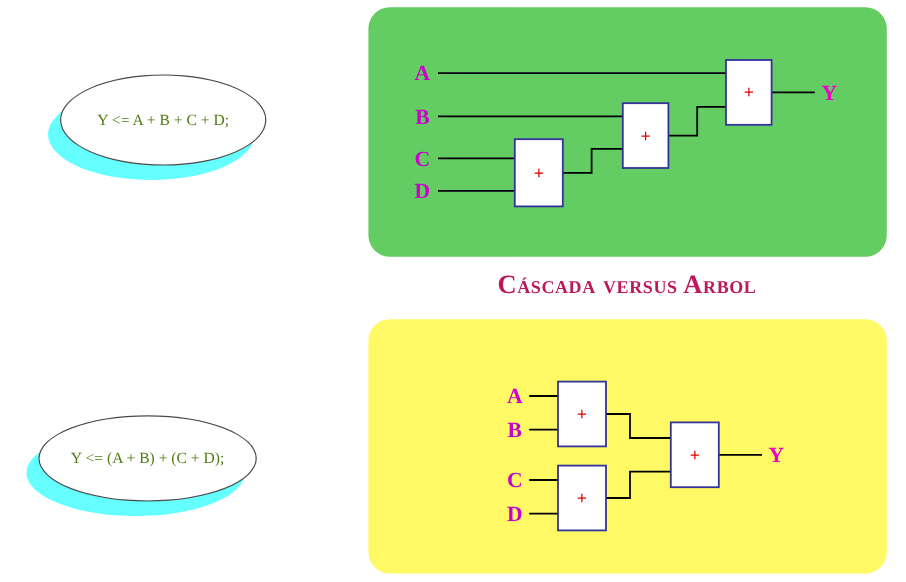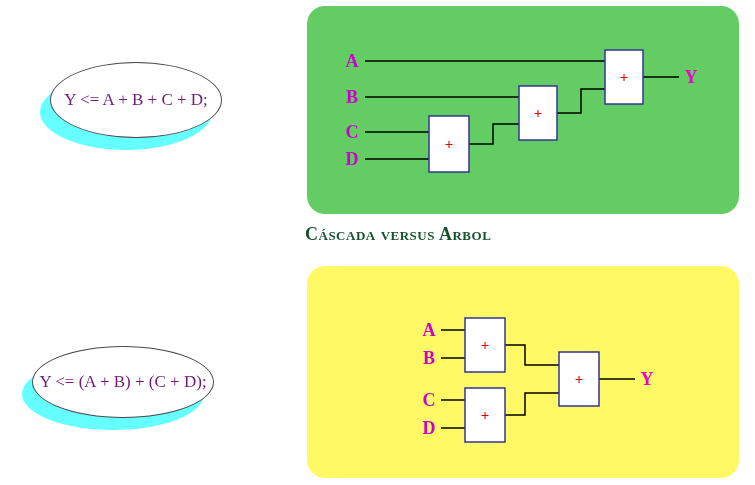--- a/index.html
+++ b/index.html
@@ -11,28 +11,28 @@
   .slide { position:absolute; left:0; top:0; width:755px; height:485px; background:#ffffff; }
 
   .panel { position:absolute; border-radius:18px; }
   .panel.green  { left:307px; top:6px;   width:432px; height:208px; background:#63CC63; }
   .panel.yellow { left:307px; top:266px; width:432px; height:212px; background:#FFF966; }
 
   .bubble {
     position:absolute; background:#ffffff; border:1px solid #4a4a4a; border-radius:50%;
     box-shadow:-10px 12px 0 0 #66FFFF;
     display:flex; align-items:center; justify-content:center;
-    font-size:17px; color:#701a75; text-align:right; white-space:nowrap;
+    font-size:13px; color:#4d7c0f; text-align:right; white-space:nowrap;
   }
   .bubble.top    { left:50px; top:62px;  width:172px; height:76px; }
   .bubble.bottom { left:32px; top:346px; width:182px; height:72px; }
 
   .section-title {
-    position:absolute; left:305px; top:224px; width:435px; text-align:left;
-    font-variant:small-caps; font-weight:bold; font-size:18px; color:#14532d;
+    position:absolute; left:305px; top:224px; width:435px; text-align:center;
+    font-variant:small-caps; font-weight:bold; font-size:22px; color:#be185d;
     letter-spacing:0.5px;
   }
 
   svg.circuit { display:block; }
   .wire  { fill:none; stroke:#000000; stroke-width:1.5; }
   .adder { fill:#ffffff; stroke:#333399; stroke-width:1.5; }
   .sig   { fill:#CC00CC; font-weight:bold; font-size:18px; font-family:"Liberation Serif", serif; text-anchor:middle; }
   .out   { fill:#EE00CC; }
   .plus  { fill:#DD0000; font-weight:bold; font-size:15px; font-family:"Liberation Serif", serif; text-anchor:middle; }
 </style>

